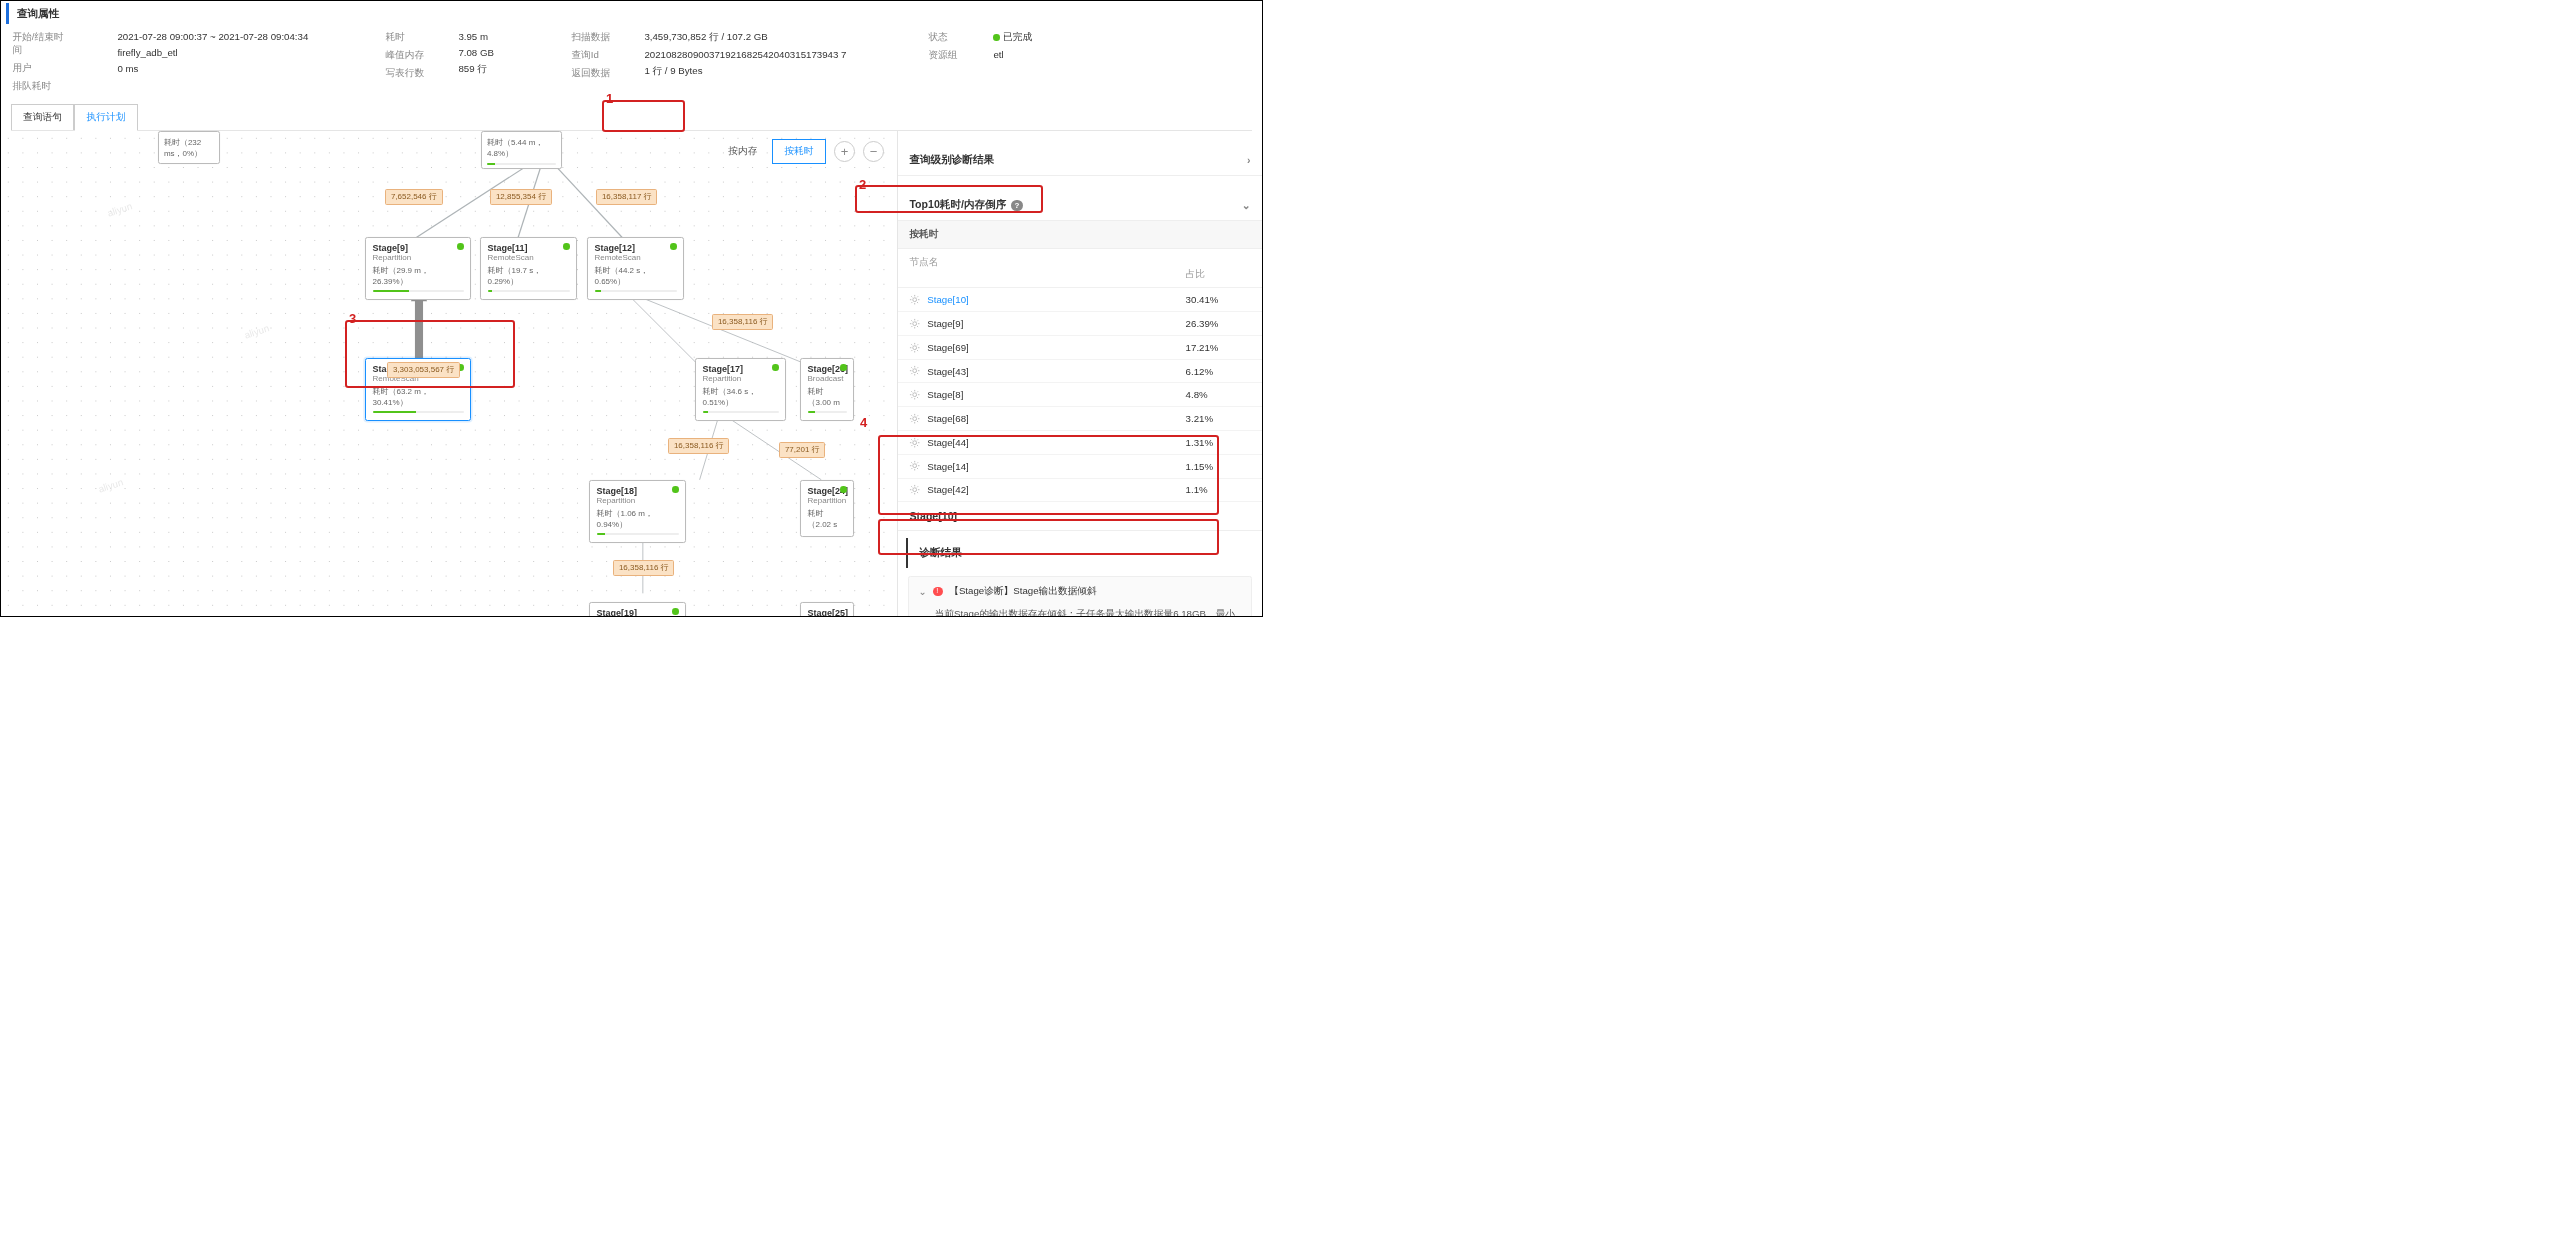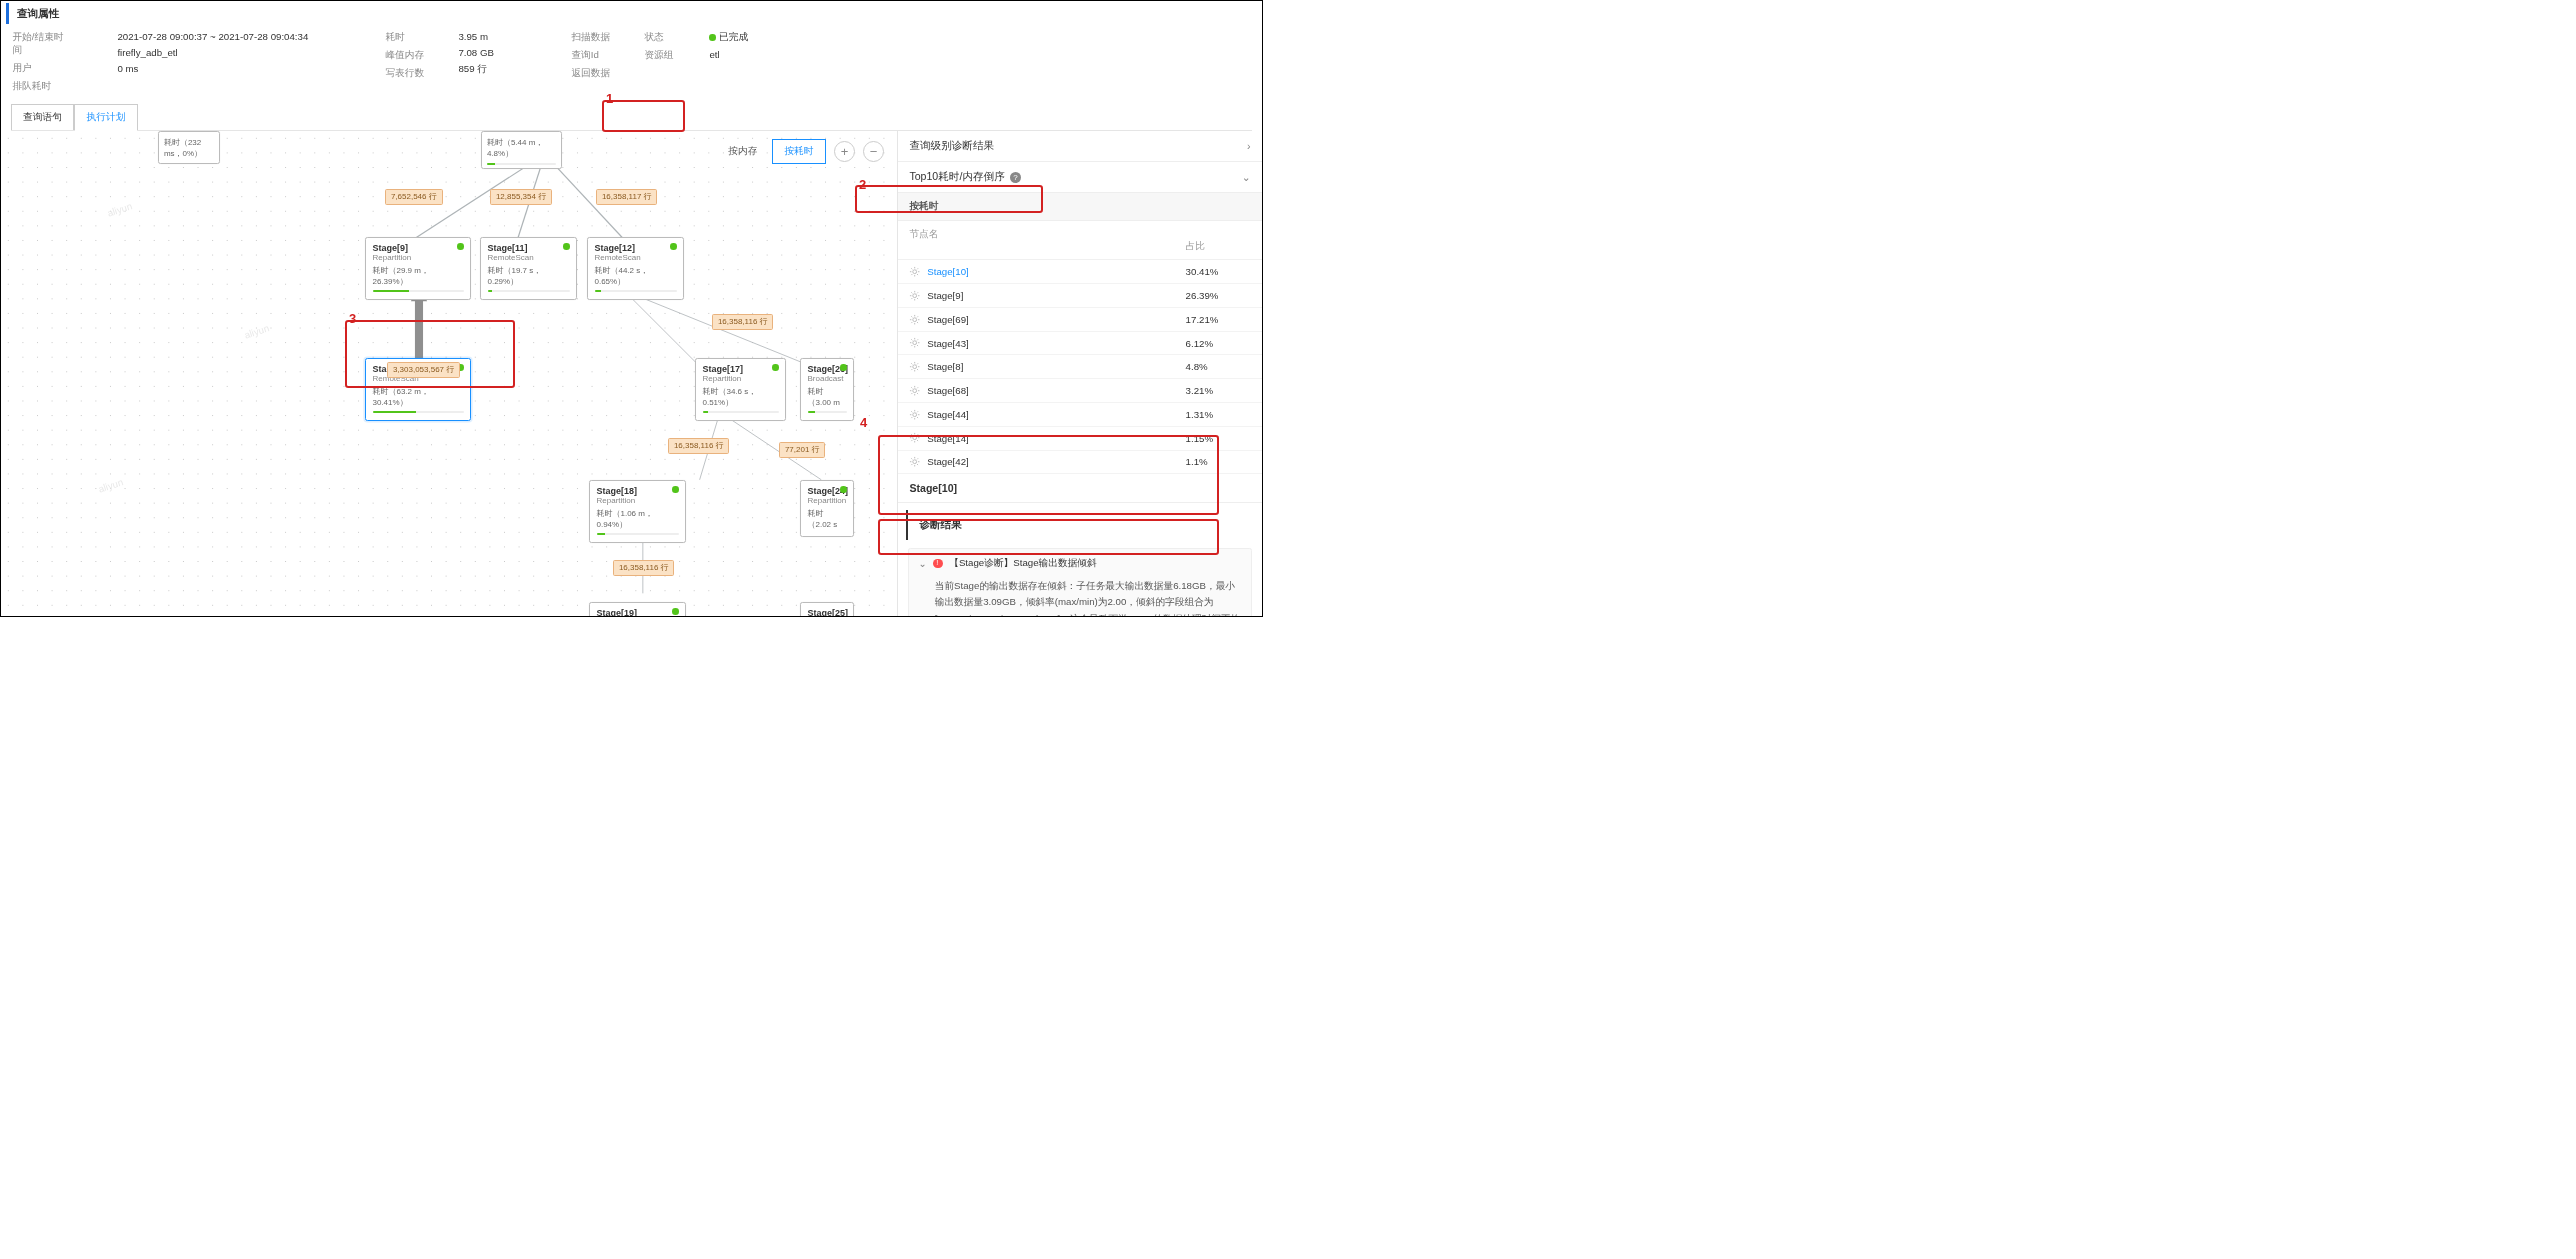--- a/index.html
+++ b/index.html
@@ -42,21 +42,21 @@
   .node .info{font-size:8px; color:#666; margin-top:2.4px;}
   .node .dot{position:absolute; top:5.7px; right:6.5px; width:6.5px;height:6.5px;border-radius:50%; background:#52c41a;}
   .node .bar{height:2.4px; background:#eee; margin-top:3.2px; border-radius:1.6px; overflow:hidden;}
   .node .bar i{display:block; height:100%; background:#52c41a;}
 
   .edge-label { position:absolute; background:#fbe2c5; border:0.8px solid #e9b27d; font-size:8px; padding:1.6px 4.9px; border-radius:1.6px; color:#8a5a20; z-index:4;}
 
   svg.edges { position:absolute; top:0; left:0; width:100%; height:100%; z-index:1; pointer-events:none;}
 
   
-  .sec-head { display:flex; align-items:center; justify-content:space-between; padding:8px 11.4px; border-bottom:0.8px solid #eee; font-size:10.6px; font-weight:400;}
+  .sec-head { display:flex; align-items:center; justify-content:space-between; padding:8px 11.4px; border-bottom:0.8px solid #eee; font-size:10.6px; font-weight:700;margin-top:14px;}
   .chev { color:#888; }
   .sub-head { padding:7.3px 11.4px; background:#f7f7f7; font-size:9.7px; color:#555; font-weight:600; border-bottom:0.8px solid #eee;}
   .table-h { display:flex; padding:6.5px 11.4px; color:#999; font-size:9.7px; border-bottom:0.8px solid #f0f0f0;}
   .table-h .c1{flex:1;} .table-h .c2{width:65px; text-align:left;margin-top:12px;}
   .row { display:flex; align-items:center; padding:5.7px 11.4px; font-size:9.7px; color:#333; border-bottom:0.8px solid #f3f3f3; cursor:pointer;}
   .row .gear { width:11.4px; height:11.4px; margin-right:6.5px; color:#bbb; flex:none; }
   .row .c1{flex:1;} .row .c2{width:65px;}
   .row.top .c1{ color:#1890ff; }
 
   .stage-title { padding:8px 11.4px; font-weight:700; font-size:10.6px; border-bottom:0.8px solid #eee;}
@@ -94,20 +94,25 @@
     <div class="sum-col" style="width:97px;">
       <div><span class="sum-val">3.95 m</span></div>
       <div><span class="sum-val">7.08 GB</span></div>
       <div><span class="sum-val">859 行</span></div>
     </div>
     <div class="sum-col" style="width:57px;">
       <div><span class="sum-lbl">扫描数据</span></div>
       <div><span class="sum-lbl">查询Id</span></div>
       <div><span class="sum-lbl">返回数据</span></div>
     </div>
+    <div class="sum-col" style="width:268px;">
+      <div><span class="sum-val">3,459,730,852 行 / 107.2 GB</span></div>
+      <div><span class="sum-val">202108280900371921682542040315173943 7</span></div>
+      <div><span class="sum-val">1 行 / 9 Bytes</span></div>
+    </div>
     <div class="sum-col" style="width:49px;">
       <div><span class="sum-lbl">状态</span></div>
       <div><span class="sum-lbl">资源组</span></div>
     </div>
     <div class="sum-col">
       <div><span class="status-dot"></span><span class="sum-val">已完成</span></div>
       <div><span class="sum-val">etl</span></div>
     </div>
   </div>
 

